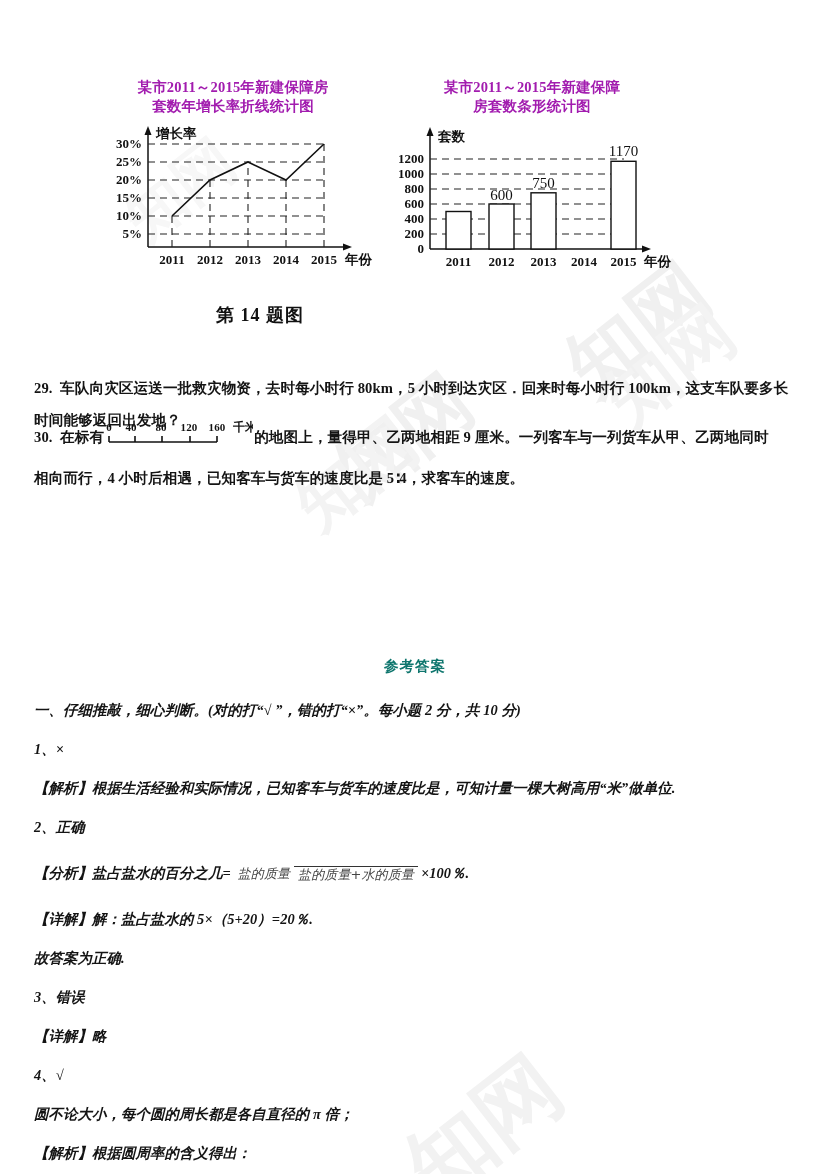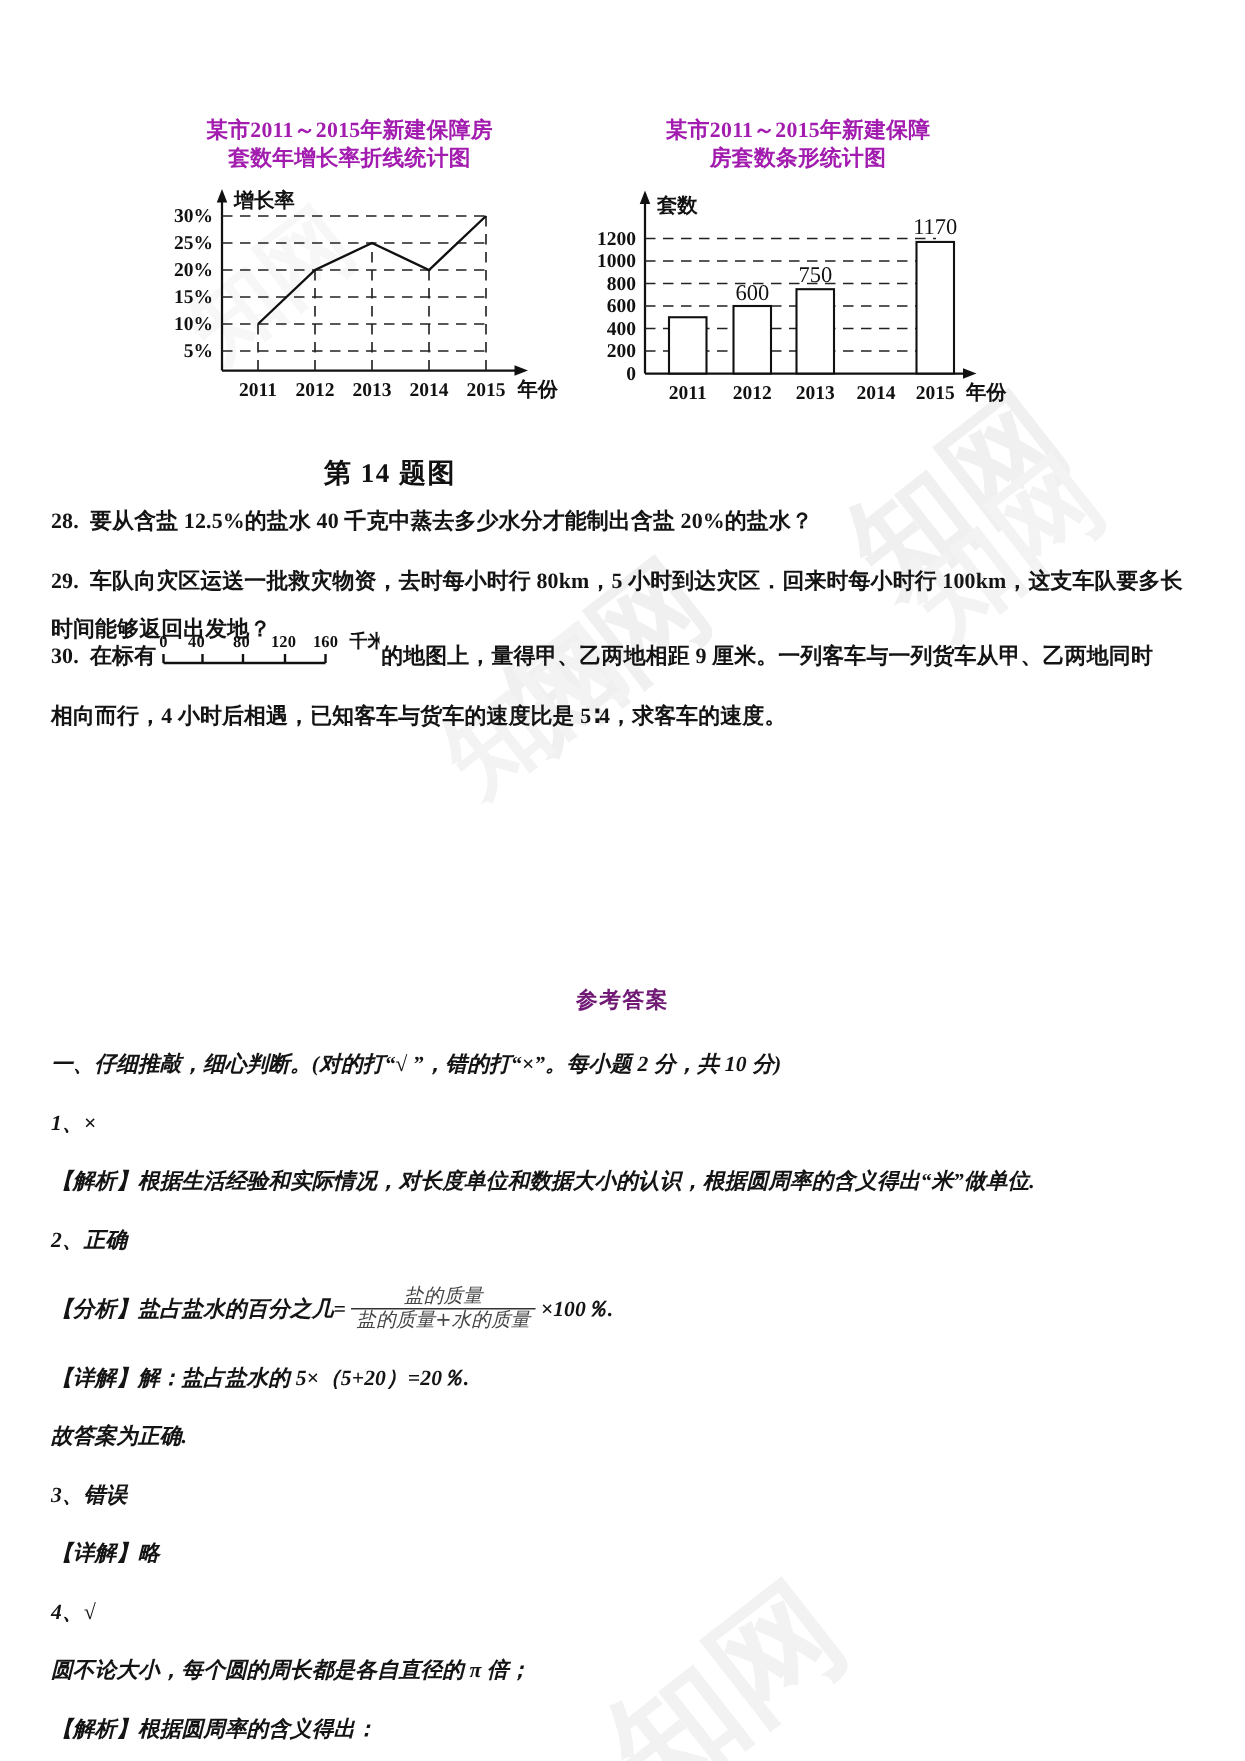--- a/index.html
+++ b/index.html
@@ -125,38 +125,38 @@
   .ans-title {
     position: absolute;
     left: 0; top: 657px;
     width: 830px;
     text-align: center;
     font-family: "Liberation Sans", sans-serif;
     font-weight: 700;
     font-size: 14.5px;
     letter-spacing: 1px;
     z-index: 2;
-    color: #701a75;
+    color: #0f766e;
   }
 
   .ans-list { position: absolute; left: 34px; top: 700px; width: 766px; z-index: 2; }
   .a-row {
     font-family: "Liberation Serif", "DejaVu Serif", serif;
     font-size: 14.4px;
     font-weight: 700;
     color: #141414;
     margin-bottom: 19px;
     line-height: 20px;
     letter-spacing: 0.1px;
     font-style: italic;
   }
 
   .frac {
     display: inline-flex;
-    flex-direction: column;
+    flex-direction: row;
     align-items: center;
     vertical-align: middle;
     margin: 0 3px;
     font-weight: 400;
     position: relative;
     top: -1px;
   }
   .frac .num {
     font-size: 13px;
     line-height: 15px;
@@ -283,26 +283,20 @@
           <text class="tick-lab" x="212" y="144" text-anchor="middle">2014</text>
           <text class="tick-lab" x="251.5" y="144" text-anchor="middle">2015</text>
           <text class="axis-name" x="272" y="144">年份</text>
         </svg>
       </div>
     </div>
   </div>
 
   <div class="fig-caption">第 14 题图</div>
 
-  <div class="q-block q28">
-    <div class="q-line">
-      <span>28.</span>&nbsp;
-      <span>要从含盐 12.5%的盐水 40 千克中蒸去多少水分才能制出含盐 20%的盐水？</span>
-    </div>
-  </div>
 
   <div class="q-block q29">
     <div class="q-line">
       <span>29.</span>&nbsp;
       <span>车队向灾区运送一批救灾物资，去时每小时行 80km，5 小时到达灾区．回来时每小时行 100km，这支车队要多长</span>
     </div>
   </div>
   <div class="q-block q29b">
     <div class="q-line">时间能够返回出发地？</div>
   </div>
@@ -328,21 +322,21 @@
   </div>
   <div class="q-block q30b">
     <div class="q-line">相向而行，4 小时后相遇，已知客车与货车的速度比是 5∶4，求客车的速度。</div>
   </div>
 
   <div class="ans-title">参考答案</div>
 
   <div class="ans-list">
     <div class="a-row">一、仔细推敲，细心判断。(对的打“√ ”，错的打“×”。每小题 2 分，共 10 分)</div>
     <div class="a-row">1、×</div>
-    <div class="a-row">【解析】根据生活经验和实际情况，对长度单位和数据大小的认识，根据圆周率的含义得出“米”做单位.</div>
+    <div class="a-row">【解析】根据生活经验和实际情况，已知客车与货车的速度比是，可知计量一棵大树高用“米”做单位.</div>
     <div class="a-row">2、正确</div>
     <div class="a-row formula-row">
       <span>【分析】盐占盐水的百分之几=</span><span class="frac">
           <span class="num">盐的质量</span>
           <span class="den">盐的质量+水的质量</span>
         </span><span>×100％.</span>
     </div>
     <div class="a-row">【详解】解：盐占盐水的 5×（5+20）=20％.</div>
     <div class="a-row">故答案为正确.</div>
     <div class="a-row">3、错误</div>

